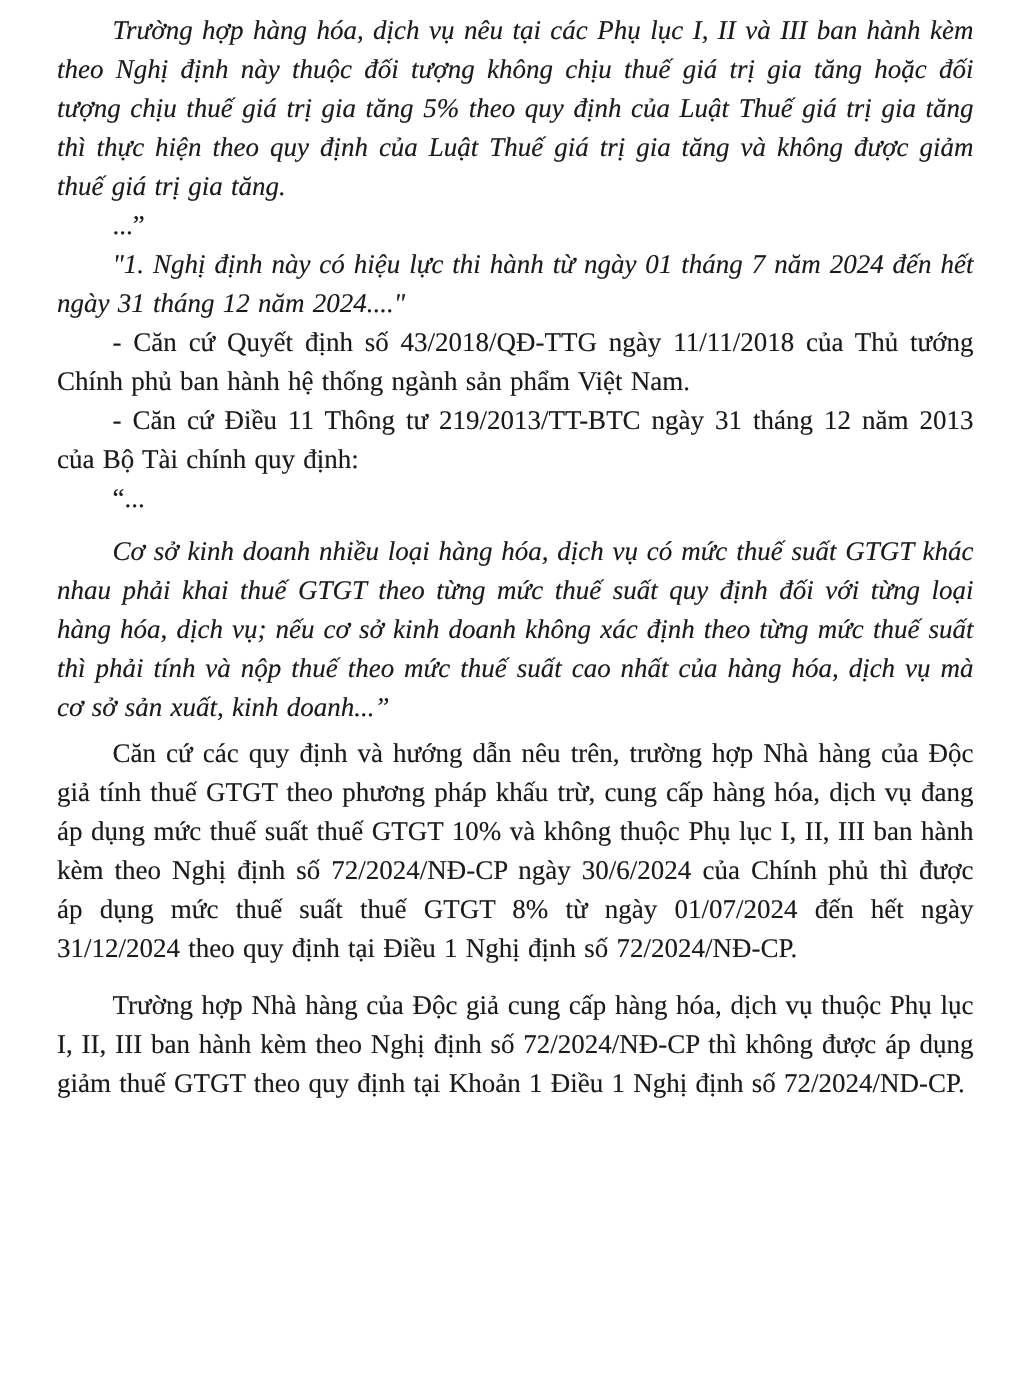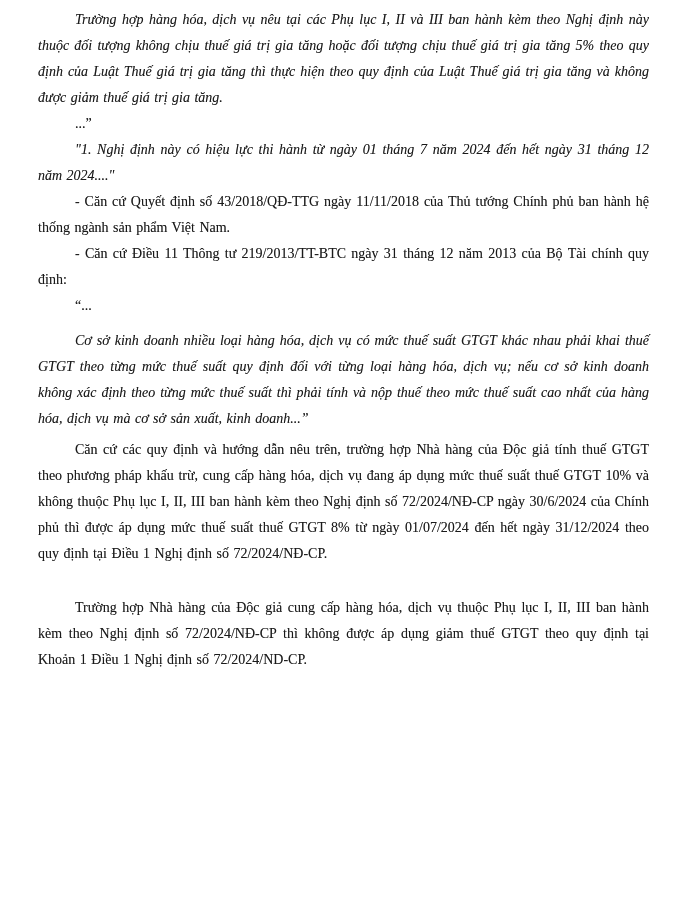--- a/index.html
+++ b/index.html
@@ -9,38 +9,38 @@
   }
   .page {
     position: relative;
     width: 685px;
     height: 922px;
     box-sizing: border-box;
     background: #ffffff;
     padding: 7px 36px 0 38px;
     overflow: hidden;
     font-family: "Liberation Serif", "DejaVu Serif", serif;
-    font-size: 14px;
+    font-size: 18px;
     line-height: 26px;
     color: #1a1a1a;
     
     text-shadow: 0 0 0.45px rgba(0,0,0,0.38);
   }
   .para {
     margin: 0;
     text-align: justify;
     text-indent: 37px;
     word-spacing: 1px;
   }
   .italic {
     font-style: italic;
   }
   .gap-a { margin-top: 9px; }   
   .gap-b { margin-top: 5px; }   
-  .gap-c { margin-top: 28px; }  
+  .gap-c { margin-top: 12px; }  
 </style>
 </head>
 <body>
 
 <div class="page">
   <p class="para italic">Trường hợp hàng hóa, dịch vụ nêu tại các Phụ lục I, II và III ban hành kèm theo Nghị định này thuộc đối tượng không chịu thuế giá trị gia tăng hoặc đối tượng chịu thuế giá trị gia tăng 5% theo quy định của Luật Thuế giá trị gia tăng thì thực hiện theo quy định của Luật Thuế giá trị gia tăng và không được giảm thuế giá trị gia tăng.</p>
   <p class="para">...”</p>
   <p class="para italic">"1. Nghị định này có hiệu lực thi hành từ ngày 01 tháng 7 năm 2024 đến hết ngày 31 tháng 12 năm 2024...."</p>
   <p class="para">- Căn cứ Quyết định số 43/2018/QĐ-TTG ngày 11/11/2018 của Thủ tướng Chính phủ ban hành hệ thống ngành sản phẩm Việt Nam.</p>
   <p class="para">- Căn cứ Điều 11 Thông tư 219/2013/TT-BTC ngày 31 tháng 12 năm 2013 của Bộ Tài chính quy định:</p>

